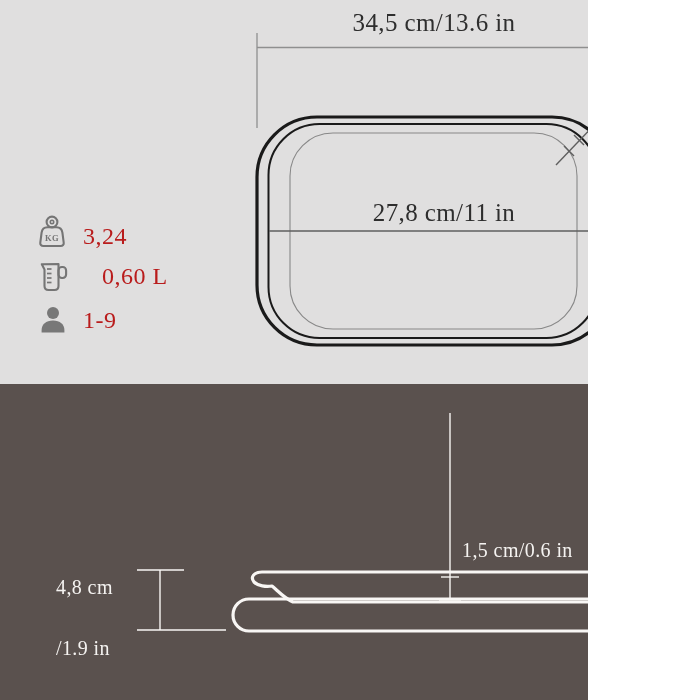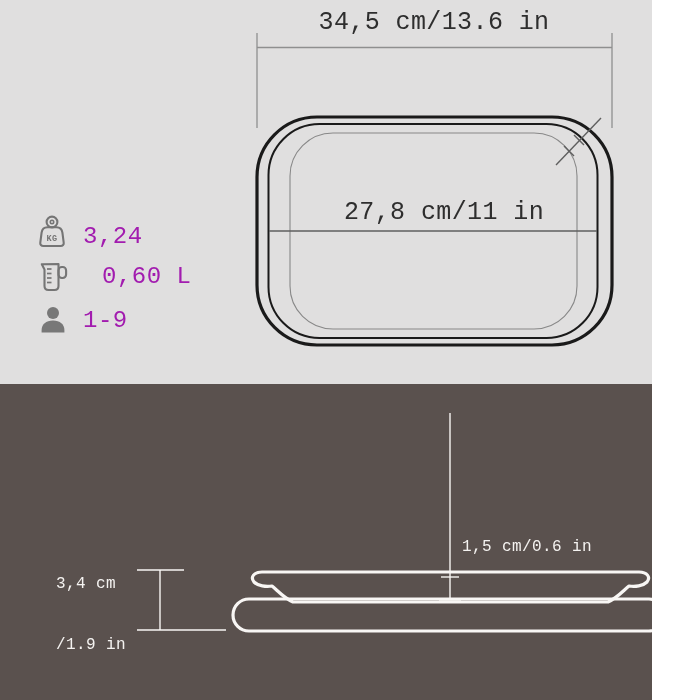--- a/index.html
+++ b/index.html
@@ -1,31 +1,31 @@
 <!DOCTYPE html>
 <html><head>
 <meta charset="utf-8">
 <style>
   html,body{margin:0;padding:0;background:#ffffff;}
   #canvas{
-    position:relative;width:652px;height:700px;overflow:hidden;
-    font-family:Liberation Mono, monospace;
+    position:relative;width:588px;height:700px;overflow:hidden;
+    font-family:Liberation Serif, serif;
   }
   .panel{position:absolute;left:0;width:700px;}
   #top-panel{top:0;height:384px;background:#e0dfdf;}
   #bottom-panel{top:384px;height:316px;background:#5a514e;}
   #art{position:absolute;left:0;top:0;width:700px;height:700px;}
   .label{position:absolute;white-space:nowrap;letter-spacing:.4px;line-height:1.1;}
   .dark{color:#2e2e2e;}
   .light{color:#f5f3f1;}
   .big{font-size:25px;}
   .small{font-size:17px;}
-  .bfont{font-size:16px;}
+  .bfont{font-size:20px;}
   .centered{transform:translateX(-50%);}
-  .stat-value{position:absolute;left:83px;font-size:24px;color:#a21caf;letter-spacing:.5px;}
+  .stat-value{position:absolute;left:83px;font-size:24px;color:#b91c1c;letter-spacing:.5px;}
   .stat-icon{position:absolute;}
 </style>
 </head>
 <body>
 
 <div id="canvas">
 
   <div id="top-panel" class="panel"></div>
   <div id="bottom-panel" class="panel"></div>
 
@@ -123,17 +123,17 @@
           <path d="M 14 14.6 C 7 14.6, 2.6 18.6, 2.6 24 L 2.6 26.6 L 25.4 26.6 L 25.4 24
                    C 25.4 18.6, 21 14.6, 14 14.6 Z"></path>
         </g>
       </svg>
       <div class="stat-value" style="top:307px;">1-9</div>
     </div>
   </div>
 
   <div class="label light bfont" style="left:462px;top:539px;">1,5 cm/0.6 in</div>
 
-  <div class="label light bfont" style="left:56px;top:576px;">3,4 cm</div>
+  <div class="label light bfont" style="left:56px;top:576px;">4,8 cm</div>
 
   <div class="label light bfont" style="left:56px;top:601px;margin-top:36px;">/1.9 in</div>
 
 </div>
 
 </body></html>

